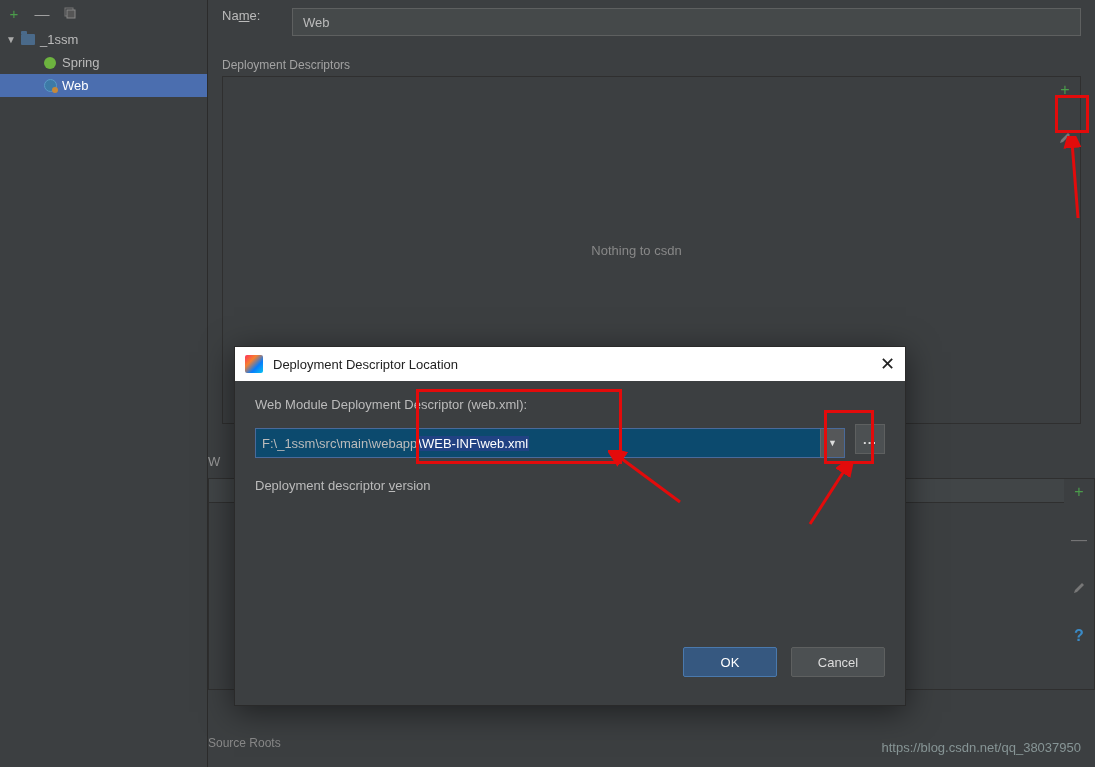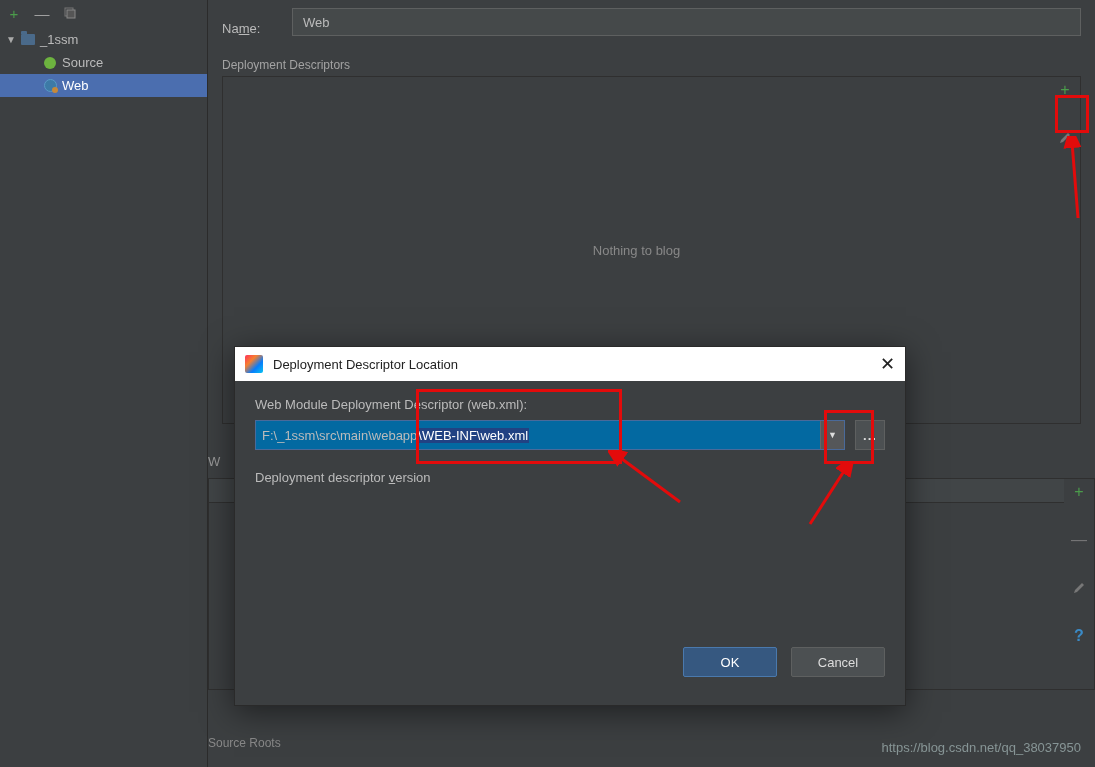--- a/index.html
+++ b/index.html
@@ -28,21 +28,21 @@
 .ic-folder::before { content: ""; position: absolute; top: -3px; left: 0; width: 6px; height: 3px; background: #4a6a8a; border-radius: 1px 1px 0 0; }
 .ic-spring { width: 12px; height: 12px; border-radius: 50%; background: #6db33f; position: relative; }
 .ic-web { width: 13px; height: 13px; border-radius: 50%; background: #3d7aa6; border: 1px solid #5a9ac6; position: relative; }
 .ic-web::after { content: ""; position: absolute; right: -2px; bottom: -2px; width: 6px; height: 6px; border-radius: 50%; background: #c6893a; }
 .tree-label { font-size: 13px; }
 
 .main {
   position: absolute; left: 208px; top: 0; right: 0; height: 767px;
   background: #3c3f41; padding: 8px 14px 0 14px;
 }
-.name-row { display: flex; align-items: flex-end; gap: 10px; margin-bottom: 22px; }
+.name-row { display: flex; align-items: flex-start; gap: 10px; margin-bottom: 22px; }
 .name-label { width: 60px; }
 .underline { text-decoration: underline; }
 .name-input {
   flex: 1; height: 28px; background: #45494a; border: 1px solid #5e6060;
   color: #bbb; padding: 0 10px; font-size: 13px;
 }
 .section-label { color: #a3a3a3; font-size: 12px; margin-bottom: 4px; }
 .dd-panel {
   position: relative; border: 1px solid #2f2f2f; background: #3c3f41;
   height: 348px; display: flex;
@@ -77,22 +77,22 @@
 .dlg-title {
   height: 34px; background: #fff; color: #222; display: flex; align-items: center;
   padding: 0 10px; font-size: 13px; font-weight: 500;
 }
 .dlg-title .ij { width: 18px; height: 18px; margin-right: 10px; background: linear-gradient(135deg,#fe315d 0%,#f77f2f 33%,#087cfa 66%,#07c3f2 100%); border-radius: 2px; display:inline-block;}
 .dlg-close { margin-left: auto; font-size: 18px; color: #222; cursor: pointer; }
 .dlg-body { padding: 16px 20px; color: #bbb; }
 .dlg-label { margin-bottom: 8px; }
 .path-row { display: flex; align-items: center; gap: 10px; margin-bottom: 20px; }
 .path-input {
-  flex: 1; height: 30px; background: #0369a1; border: 1px solid #4a6a9a;
-  display: flex; align-items: center; padding: 0 6px; position: relative;
+  flex: 1; height: 30px; background: #0c4a6e; border: 1px solid #4a6a9a;
+  display: flex; align-items: center; padding: 0 6px; position: relative; margin-top: 8px;
 }
 .path-text { color: #bbb; white-space: nowrap; }
 .path-sel { background: #214283; color: #fff; padding: 0 1px; }
 .path-dd { position: absolute; right: 0; top: 0; width: 24px; height: 28px;
   background: #555759; display: flex; align-items: center; justify-content: center; color: #ddd; font-size: 9px; border-left:1px solid #646668;}
 .browse-btn { width: 30px; height: 30px; background: #4c5052; border: 1px solid #5e6060; color: #ddd; display: flex; align-items: center; justify-content: center; cursor: pointer; font-weight:bold; letter-spacing:1px;}
 .ver-row { display: flex; align-items: center; gap: 14px; }
 .ver-label { min-width: 220px; }
 .ver-sel { flex: 1; height: 28px; background: #3a3d3f; border: 1px solid #45494a; color: #777; position: relative; padding: 0 10px; line-height: 26px; }
 .ver-sel::after { content: "▼"; position: absolute; right: 8px; top: 6px; font-size: 9px; color: #666; }
@@ -124,41 +124,41 @@
       <span class="tree-arrow">▼</span>
       <span class="tree-ic">
           <span class="ic-folder"></span>
         </span>
       <span class="tree-label">_1ssm</span>
     </div>
     <div class="tree-row" style="padding-left:42px">
       <span class="tree-ic">
           <span class="ic-spring"></span>
         </span>
-      <span class="tree-label">Source</span>
+      <span class="tree-label">Spring</span>
     </div>
     <div class="tree-row sel" style="padding-left:42px">
       <span class="tree-ic">
           <span class="ic-web"></span>
         </span>
       <span class="tree-label">Web</span>
     </div>
   </div>
 </div>
 
 <div class="main">
   <div class="name-row">
     <span class="name-label"><span>Na</span><span class="underline">m</span><span>e:</span></span>
     <input class="name-input" value="Web" style="">
   </div>
 
   <div class="section-label">Deployment Descriptors</div>
   <div class="dd-panel">
     <div class="dd-table-wrap">
-      <div class="dd-body">Nothing to blog</div>
+      <div class="dd-body">Nothing to csdn</div>
     </div>
     <div class="side-tools">
       <span class="tool add">+</span>
       <span class="tool pencil">
         <svg width="14" height="14" viewBox="0 0 14 14">
             <path d="M2 12 L3 9 L10 2 L12 4 L5 11 Z" fill="#777"></path>
           </svg>
       </span>
     </div>
   </div>

